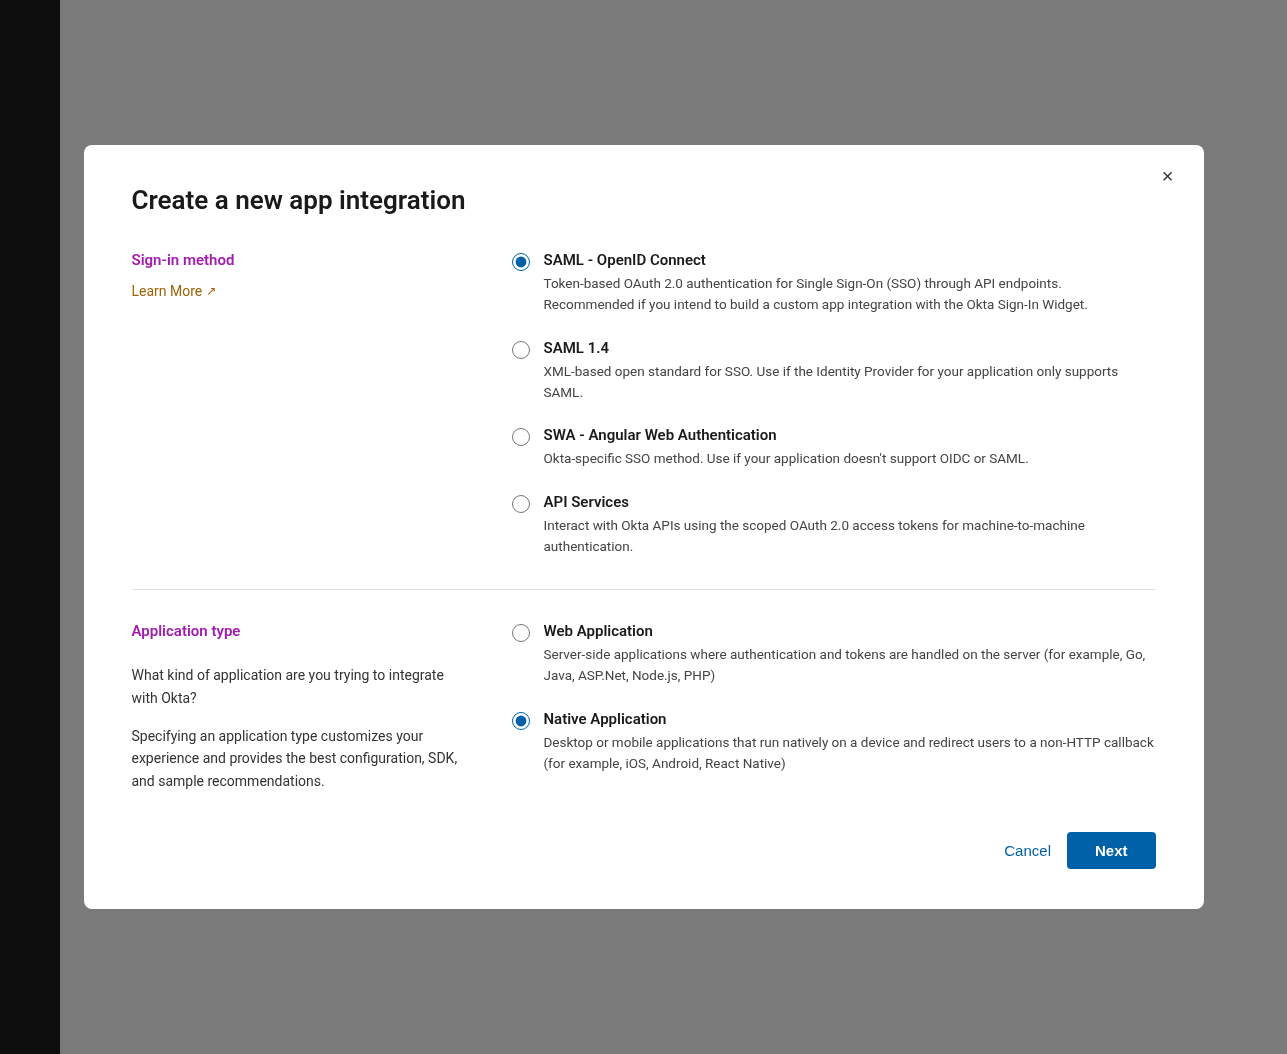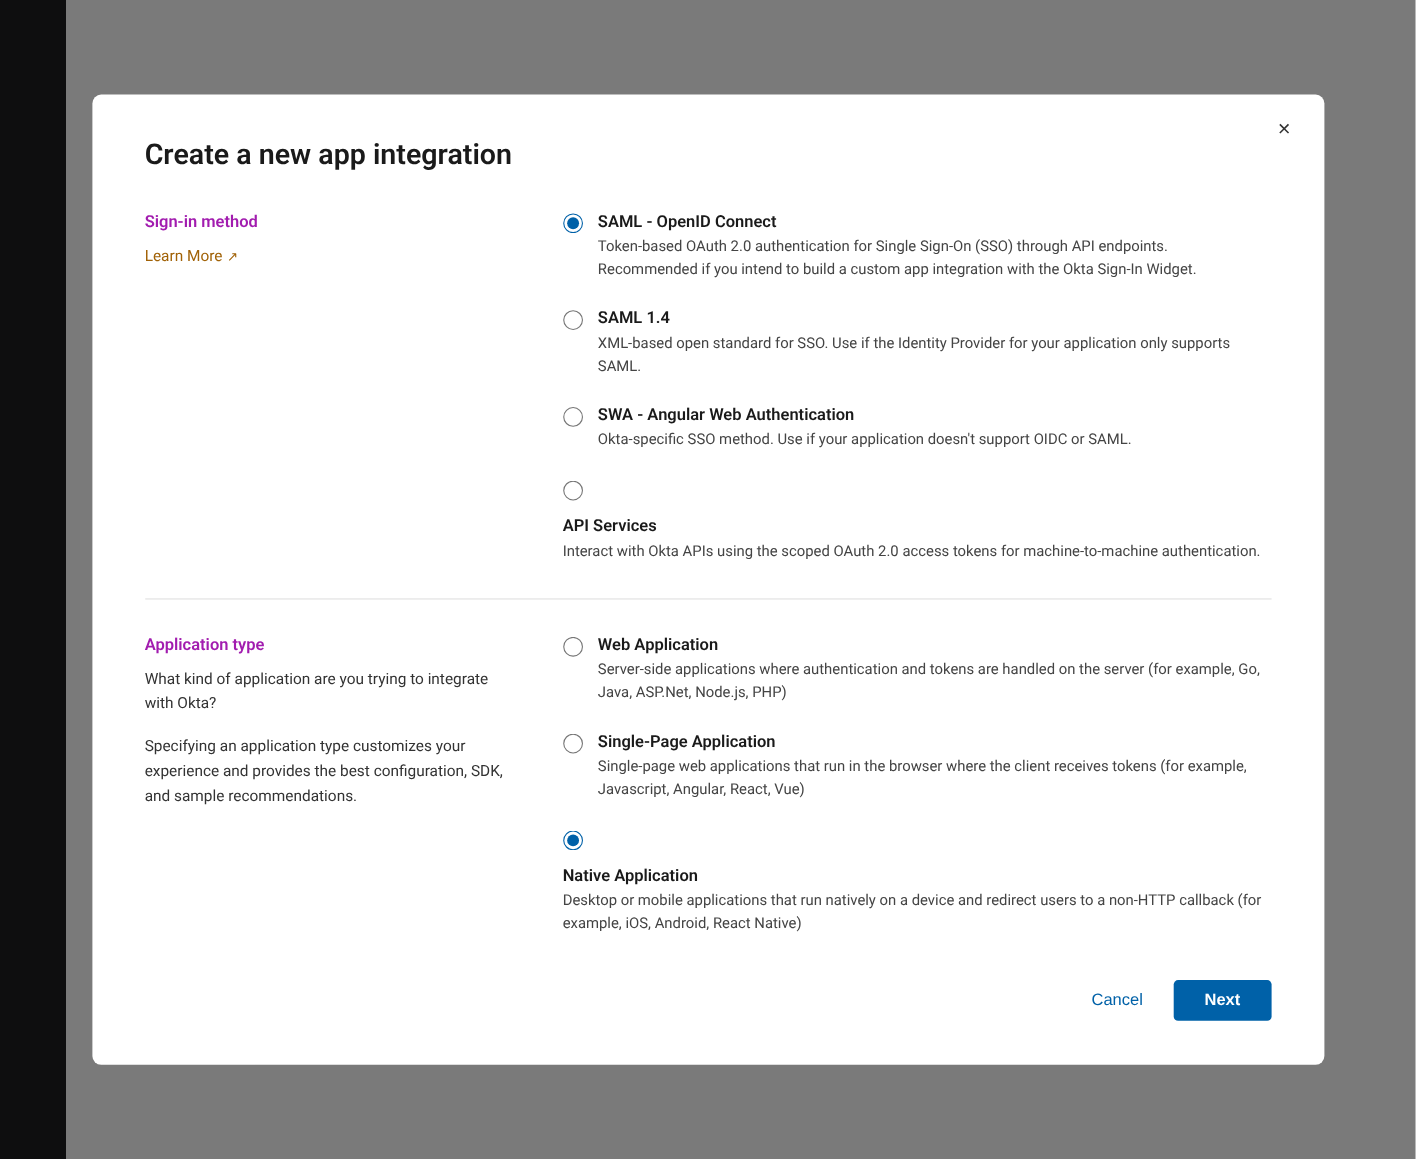--- a/index.html
+++ b/index.html
@@ -98,37 +98,37 @@
     }
 
     .external-icon {
       font-size: 12px;
     }
 
     .section-desc {
       font-size: 14px;
       color: #333;
       line-height: 1.6;
-      margin-top: 12px;
+      margin-top: 24px;
     }
 
     .section-right {
       flex: 1;
     }
 
     
     .radio-option {
       display: flex;
       align-items: flex-start;
       gap: 14px;
       margin-bottom: 24px;
       cursor: pointer;
     }
 
-    .radio-option:last-child { margin-bottom: 0; flex-direction: column; }
+    .radio-option:last-child { margin-bottom: 0; }
 
     .radio-input {
       width: 18px;
       height: 18px;
       margin-top: 2px;
       flex-shrink: 0;
       accent-color: #0061a8;
       cursor: pointer;
     }
 
@@ -152,21 +152,21 @@
       border: none;
       border-top: 1px solid #e0e0e0;
       margin: 32px 0;
     }
 
     
     .modal-footer {
       display: flex;
       justify-content: flex-end;
       align-items: center;
-      gap: 12px;
+      gap: 0;
       margin-top: 40px;
     }
 
     .btn-cancel {
       background: none;
       border: none;
       color: #0061a8;
       font-size: 15px;
       font-weight: 500;
       cursor: pointer;
@@ -252,27 +252,20 @@
       <div class="section-right">
 
         <label class="radio-option">
           <input type="radio" class="radio-input" name="app_type" style="">
           <div class="radio-content">
             <div class="radio-title">Web Application</div>
             <div class="radio-desc">Server-side applications where authentication and tokens are handled on the server (for example, Go, Java, ASP.Net, Node.js, PHP)</div>
           </div>
         </label>
 
-        <label class="radio-option">
-          <input type="radio" class="radio-input" name="app_type" style="">
-          <div class="radio-content">
-            <div class="radio-title">Single-Page Application</div>
-            <div class="radio-desc">Single-page web applications that run in the browser where the client receives tokens (for example, Javascript, Angular, React, Vue)</div>
-          </div>
-        </label>
 
         <label class="radio-option">
           <input type="radio" class="radio-input" name="app_type" checked="" style="">
           <div class="radio-content">
             <div class="radio-title">Native Application</div>
             <div class="radio-desc">Desktop or mobile applications that run natively on a device and redirect users to a non-HTTP callback (for example, iOS, Android, React Native)</div>
           </div>
         </label>
       </div>
     </div>

